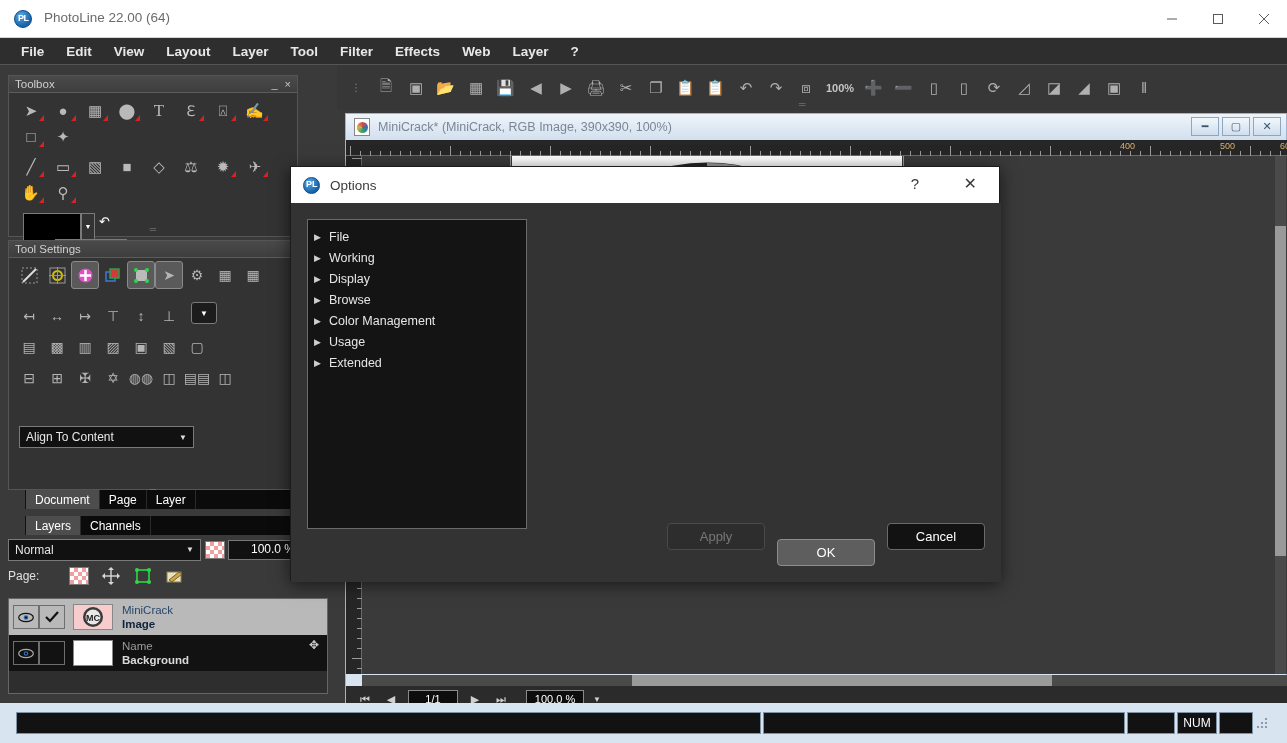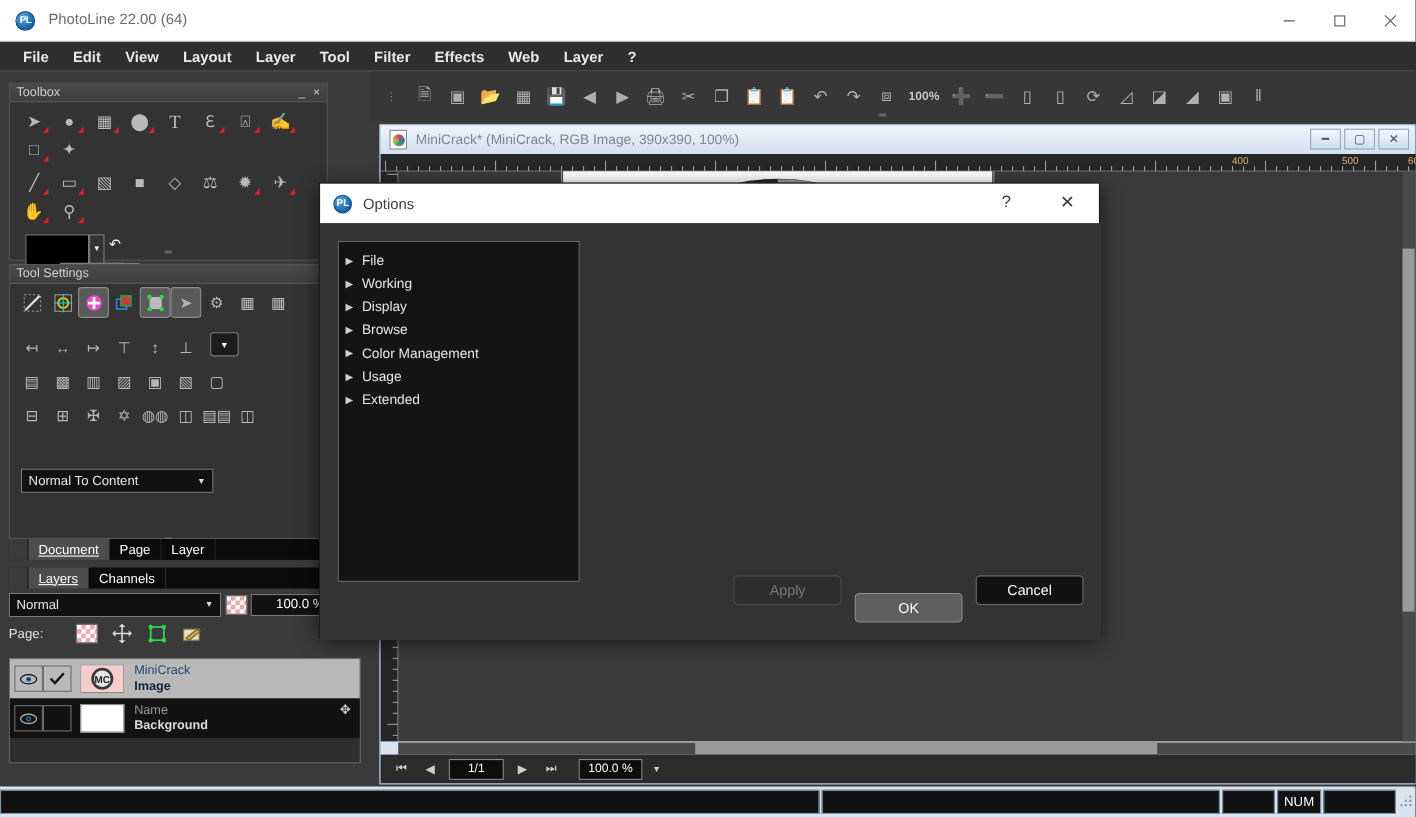--- a/index.html
+++ b/index.html
@@ -82,21 +82,21 @@
   .combo .cv{ flex:1; }
   .combo .ca{ font-size:8px; color:#ddd; }
   #aligncombo { position:absolute; left:10px; top:185px; width:175px; }
 
   
   #docktabs { position:absolute; left:8px; top:490px; width:320px; }
   .tabstrip { display:flex; height:19px; background:#2f2f2f; align-items:stretch; }
   .tabstrip .lead{ width:18px; background:#3a3a3a; border-right:1px solid #111; }
   .tab { padding:0 9px; font-size:12px; color:#fff; display:flex; align-items:center;
          background:#0b0b0b; border-right:1px solid #2a2a2a; }
-  .tab.active { background:#4d4d4d;text-decoration:underline; }
+  .tab.active { background:#4d4d4d; }
   .tabstrip .fill{ flex:1; background:#0b0b0b; position:relative; }
   .tabstrip .fill .dots{ position:absolute; right:6px; top:2px; color:#c0c0c0;
          font-size:9px; line-height:5px; }
 
   .lyr-ctl { display:flex; align-items:center; height:23px; margin-top:3px; }
   #blendcombo { width:193px; }
   .checker { width:20px; height:18px; margin-left:4px;
         background-image:linear-gradient(45deg,#f0a0a0 25%,transparent 25%,transparent 75%,#f0a0a0 75%),
                          linear-gradient(45deg,#f0a0a0 25%,#fff 25%,#fff 75%,#f0a0a0 75%);
         background-size:8px 8px; background-position:0 0,4px 4px; border:1px solid #777; }
@@ -195,22 +195,22 @@
   .tnode .arr{ color:#cfcfcf; font-size:9px; width:15px; }
   .tnode .lab{ color:#e6e6e6; font-size:12.5px; }
   .od-btns { position:absolute; right:16px; bottom:16px; display:flex; }
   .dbtn { width:98px; height:27px; border-radius:4px; font-size:13px;
           display:flex; align-items:center; justify-content:center; margin-left:12px; }
   .dbtn.dis { background:#2d2d2d; border:1px solid #4a4a4a; color:#787878; }
   .dbtn.def { background:#5e5e5e; border:1px solid #8d8d8d; color:#fff;margin-top:16px; }
   .dbtn.nrm { background:#121212; border:1px solid #6a6a6a; color:#fff; }
 
   
-  #statusbar { position:absolute; left:0; bottom:0; width:1287px; height:28px;
-               background:#d8e4f0; display:flex; align-items:center; padding:3px 0; }
+  #statusbar { position:absolute; left:0; bottom:0; width:1287px; height:40px;
+               background:#d8e4f0; display:flex; align-items:center; padding:3px 16px; }
   .scell { height:22px; background:#121212; border:1px solid #7f93a8; margin-right:2px;
            color:#fff; font-size:12px; display:flex; align-items:center;
            justify-content:center; }
   .grip2 { width:14px; height:14px; margin-left:2px; }
 </style>
 </head>
 <body>
 
 <div id="app">
 
@@ -424,21 +424,21 @@
       <div class="ts-ico">⊞</div>
       <div class="ts-ico">✠</div>
       <div class="ts-ico">✡</div>
       <div class="ts-ico">◍◍</div>
       <div class="ts-ico">◫</div>
       <div class="ts-ico">▤▤</div>
       <div class="ts-ico">◫</div>
     </div>
 
     <div class="combo" id="aligncombo">
-      <span class="cv">Normal To Content</span>
+      <span class="cv">Align To Content</span>
       <span class="ca">▼</span>
     </div>
     <div class="grip" style="bottom:-6px;">═</div>
   </div>
 
   <div id="docktabs">
     <div class="tabstrip">
       <div class="lead"></div>
       <div class="tab active">Document</div>
       <div class="tab">Page</div>

